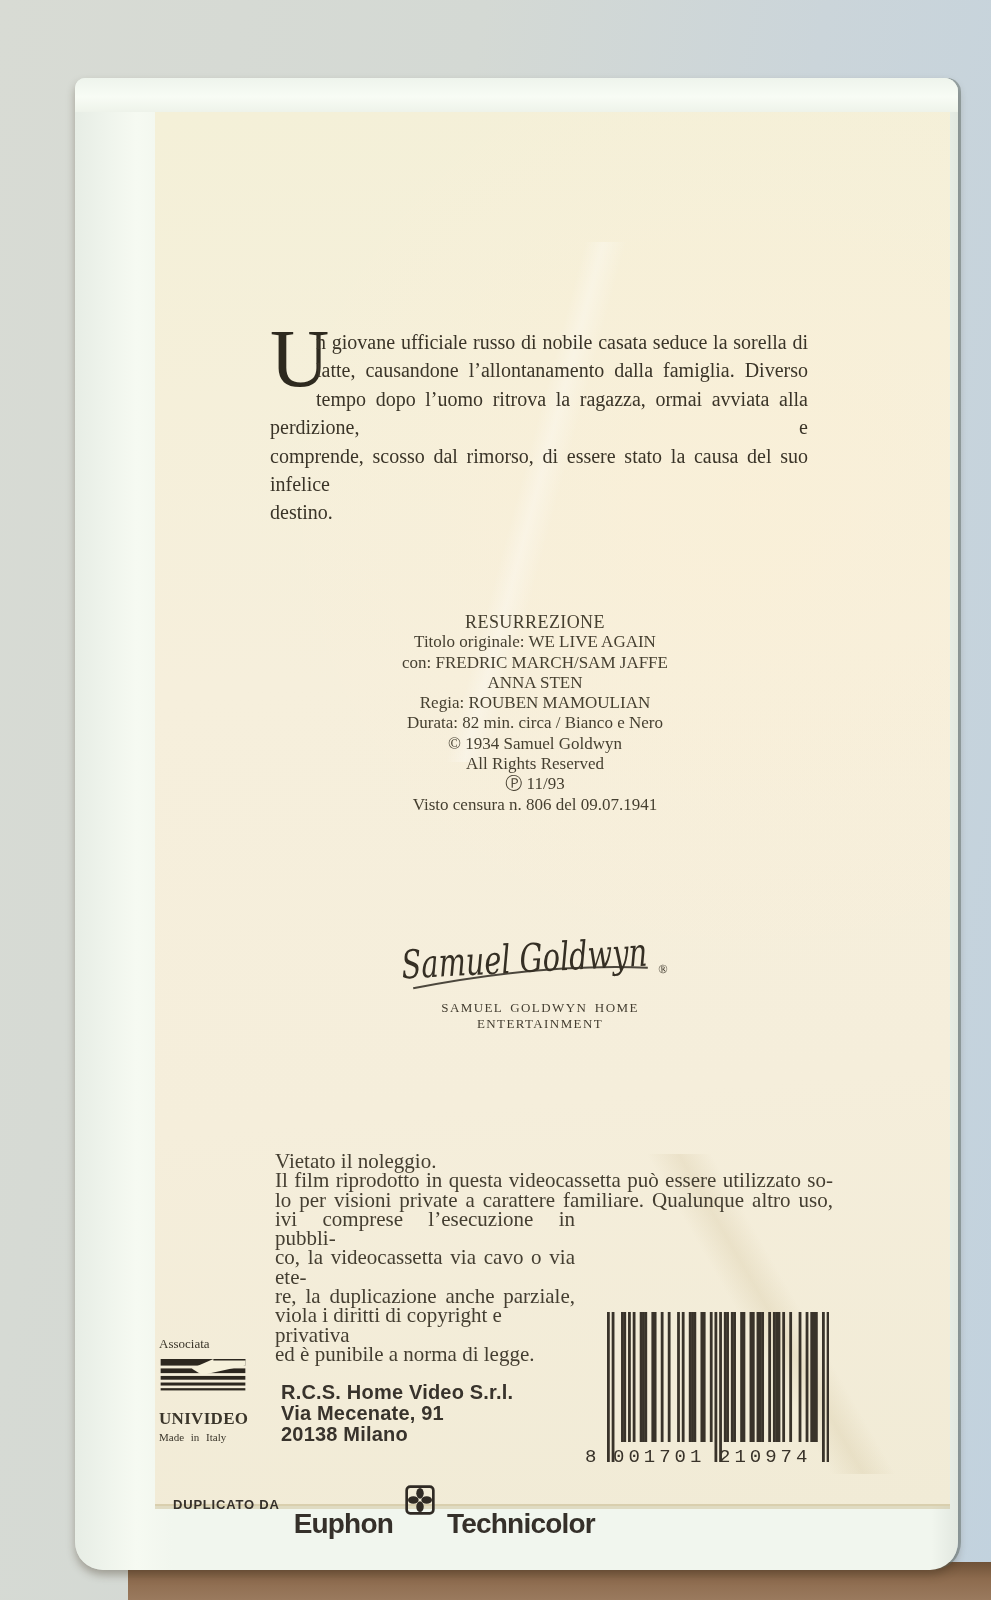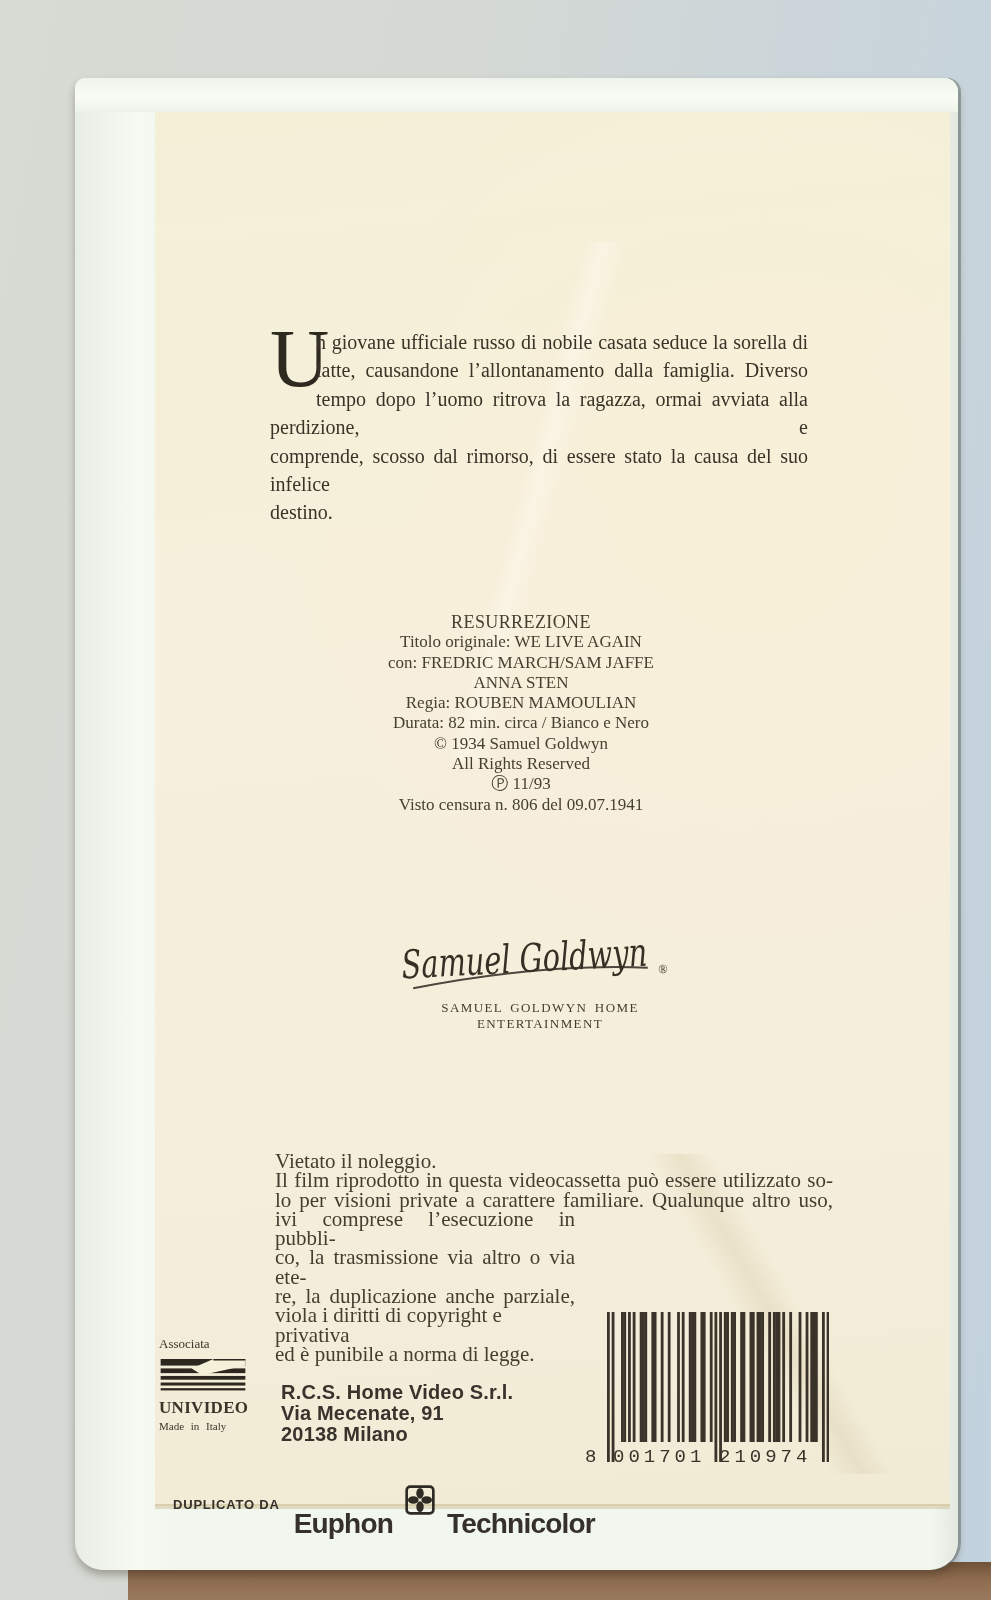--- a/index.html
+++ b/index.html
@@ -24,38 +24,38 @@
   .c1{left:0;top:130px;width:100%;height:520px;opacity:.55;
     background:linear-gradient(105deg,transparent 46%,rgba(255,255,255,.55) 48%,transparent 50.5%);}
   .c2{right:0;bottom:30px;width:45%;height:320px;opacity:.8;
     background:linear-gradient(60deg,transparent 44%,rgba(190,170,120,.22) 50%,transparent 56%);}
 
   section{position:absolute;}
   .synopsis{left:115px;top:216px;width:538px;font-size:20px;line-height:28.4px;color:#3a3428;}
   .dropcap{float:left;width:46px;height:57px;font-size:82px;line-height:62px;color:#2e2a1f;}
   .just{text-align:justify;text-align-last:justify;}
 
-  .credits{left:26px;top:500px;width:680px;text-align:center;font-size:17px;line-height:20.3px;color:#453f30;}
+  .credits{left:40px;top:500px;width:680px;text-align:center;font-size:17px;line-height:20.3px;color:#453f30;}
   .credit-line.title{font-size:18px;letter-spacing:.4px;}
 
   .goldwyn{left:235px;top:818px;width:300px;text-align:center;}
   .sig-svg{width:290px;height:64px;transform:rotate(-3deg);}
   .sig-text{font-family:"DejaVu Serif","Liberation Serif",serif;font-style:italic;font-size:38px;fill:#352f24;}
   .sig-reg{font-size:12px;fill:#352f24;}
   .sig-underline{fill:none;stroke:#3a342b;stroke-width:2;opacity:.9;}
   .goldwyn-sub{font-size:13px;letter-spacing:1.4px;word-spacing:3px;color:#433d30;margin-top:2px;}
 
   .legal{left:120px;top:1040px;width:560px;font-size:21px;line-height:19.3px;color:#443e31;}
   .legal-line.wide{width:558px;}
   .legal-line.narrow{width:300px;}
 
   .assoc{left:4px;top:1224px;width:108px;color:#3a352a;}
   .assoc-label{font-size:13px;}
   .univideo-logo{width:88px;height:32px;margin-top:7px;}
-  .univideo-name{font-size:17px;font-weight:bold;letter-spacing:.3px;margin-top:3px;}
+  .univideo-name{font-size:17px;font-weight:bold;letter-spacing:.3px;margin-top:14px;}
   .madein{font-size:11px;word-spacing:4px;margin-top:2px;}
 
   .rcs{left:126px;top:1270px;font-family:"Liberation Sans",sans-serif;font-weight:bold;
     font-size:20px;line-height:21px;color:#38332c;letter-spacing:.2px;}
 
   .barcode{left:452px;top:1200px;width:222px;height:162px;}
   .barcode svg{position:absolute;left:0;top:0;}
   .barcode span{position:absolute;top:134px;font-family:"Liberation Mono","DejaVu Sans Mono",monospace;
     font-size:19px;color:#39332a;}
   .bc-first{left:-22px;}
@@ -106,21 +106,21 @@
           <text class="sig-reg" x="254" y="48">®</text>
         </svg>
         <div class="goldwyn-sub">SAMUEL GOLDWYN HOME ENTERTAINMENT</div>
       </section>
 
       <section class="legal">
         <div class="legal-line">Vietato il noleggio.</div>
         <div class="legal-line wide just">Il film riprodotto in questa videocassetta può essere utilizzato so-</div>
         <div class="legal-line wide just">lo per visioni private a carattere familiare. Qualunque altro uso,</div>
         <div class="legal-line narrow just">ivi comprese l’esecuzione in pubbli-</div>
-        <div class="legal-line narrow just">co, la trasmissione via altro o via ete-</div>
+        <div class="legal-line narrow just">co, la videocassetta via cavo o via ete-</div>
         <div class="legal-line narrow just">re, la duplicazione anche parziale,</div>
         <div class="legal-line narrow">viola i diritti di copyright e privativa</div>
         <div class="legal-line narrow">ed è punibile a norma di legge.</div>
       </section>
 
       <section class="assoc">
         <div class="assoc-label">Associata</div>
         <svg class="univideo-logo" viewBox="0 0 90 34">
           <g fill="#2c271f">
             <rect y="0" width="90" height="7"></rect>

